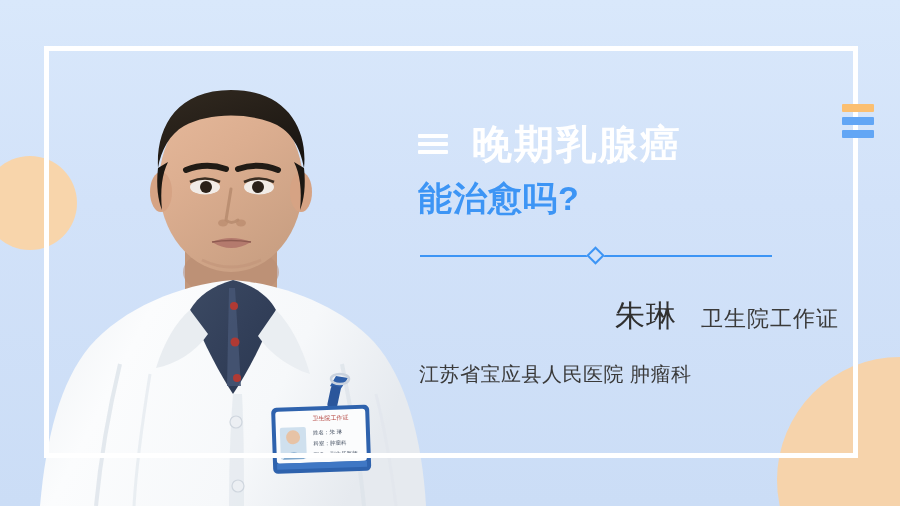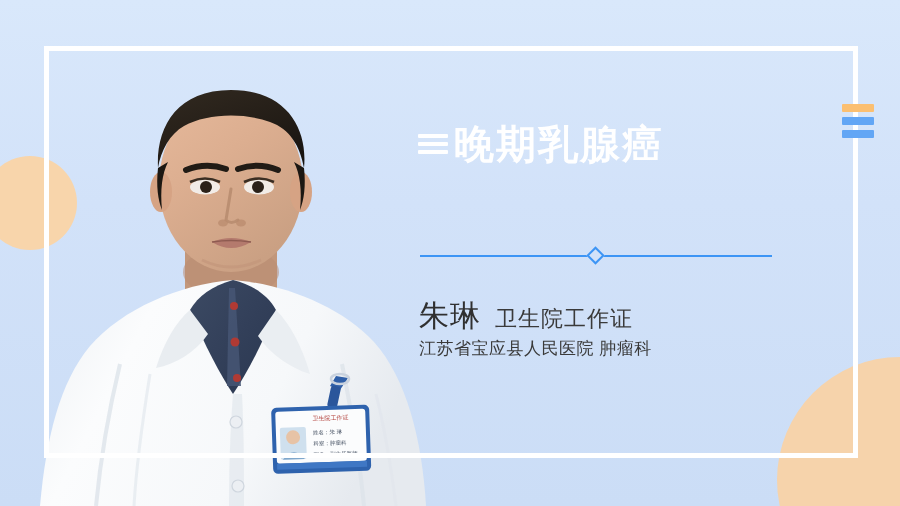--- a/index.html
+++ b/index.html
@@ -59,21 +59,21 @@
   
   #text-block {
     position:absolute;
     left:418px; top:118px;
     width:400px;
   }
 
   #title-line-1 {
     display:flex;
     align-items:center;
-    gap:6px;
+    gap:24px;
     height:52px;
   }
   #hamburger-glyph {
     display:inline-block;
     width:30px; height:22px;
     position:relative;
     flex:0 0 auto;
   }
   #hamburger-glyph i {
     position:absolute; left:0; width:30px; height:4px;
@@ -124,39 +124,40 @@
 
   
   #doctor-meta {
     position:absolute;
     left:419px; top:296px;
     width:420px;
   }
   #meta-row-1 {
     display:flex;
     align-items:baseline;
-    gap:14px;
+    gap:24px;
+    justify-content:flex-end;
   }
   #doctor-name {
     font-size:30px;
     font-weight:500;
     color:#303030;
     letter-spacing:1px;
     white-space:nowrap;
   }
   #doctor-rank {
     font-size:22px;
     font-weight:400;
     color:#3a3a3a;
     letter-spacing:1px;
     white-space:nowrap;
   }
   #doctor-affiliation {
-    margin-top:0;
-    font-size:17px;
+    margin-top:24px;
+    font-size:20px;
     font-weight:400;
     color:#3a3a3a;
     letter-spacing:0.5px;
     white-space:nowrap;
   }
 </style>
 </head>
 <body>
 
 <div id="stage">
@@ -293,20 +294,21 @@
 
   <div id="text-block">
     <div id="title-line-1">
       <span id="hamburger-glyph">
         <i></i>
           <i></i>
           <i></i>
       </span>
       <span class="title-main">晚期乳腺癌</span>
     </div>
+    <div class="title-sub">能治愈吗?</div>
   </div>
 
   <div id="divider">
     <div id="divider-line"></div>
     <div id="divider-diamond"></div>
   </div>
 
   <div id="doctor-meta">
     <div id="meta-row-1">
       <span id="doctor-name">朱琳</span>

